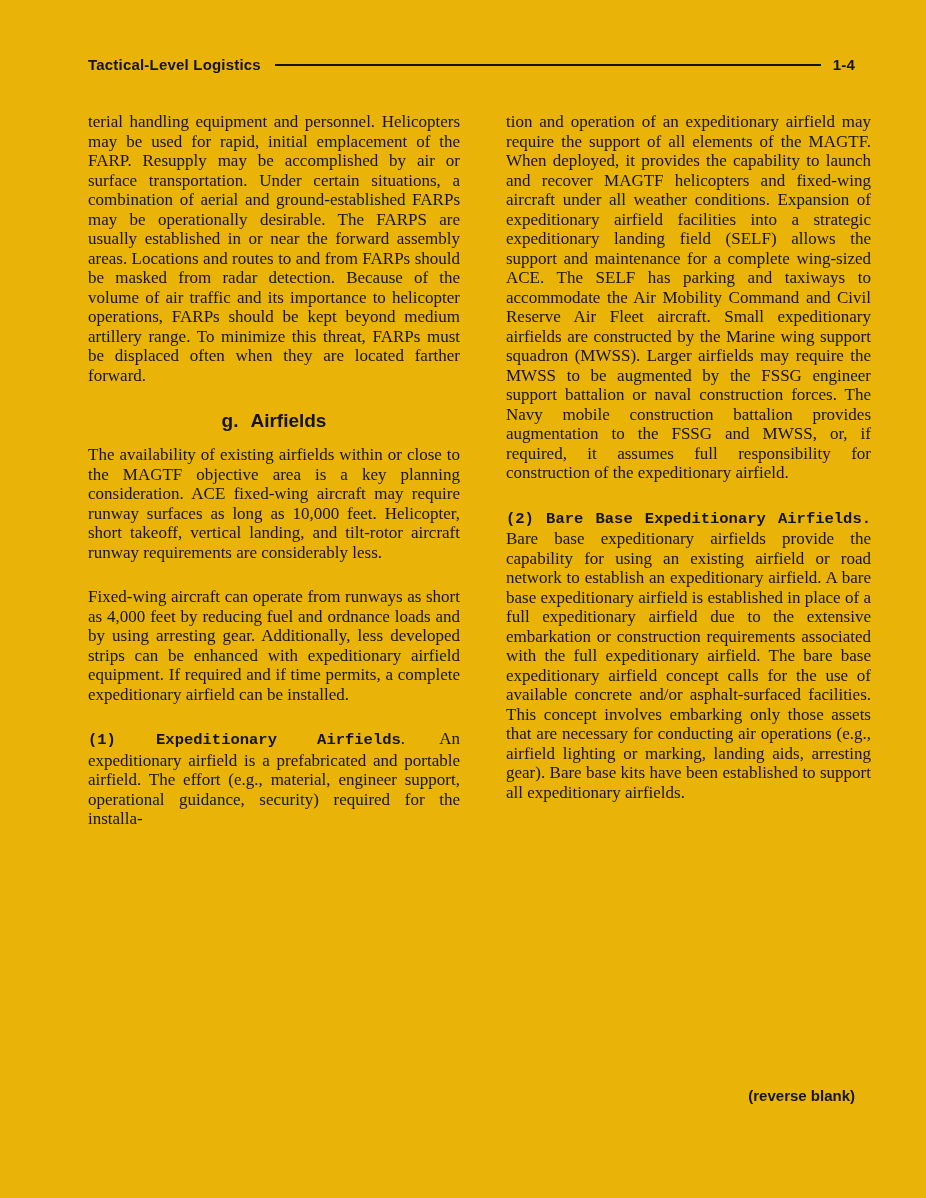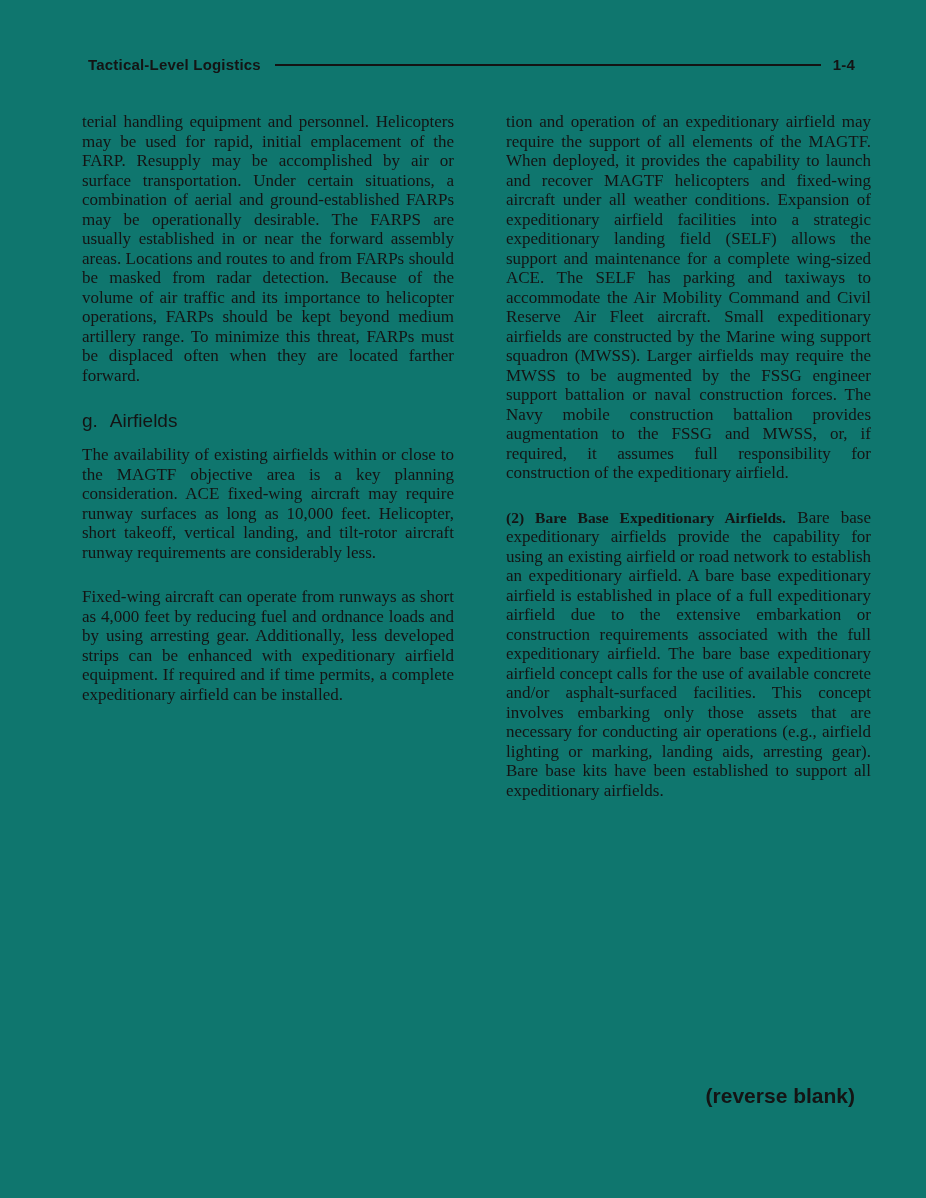--- a/index.html
+++ b/index.html
@@ -1,20 +1,20 @@
 <!DOCTYPE html>
 <html><head>
 <meta charset="utf-8">
 <style>
   html, body { margin: 0; padding: 0; background: #e8e8e8; }
   .page {
     position: relative;
     width: 926px;
     height: 1198px;
-    background: #0f766e;
+    background: #eab308;
     font-family: "Liberation Serif", "DejaVu Serif", serif;
     color: #141414;
     overflow: hidden;
   }
   
   .page-header {
     position: absolute;
     left: 88px;
     right: 71px;
     top: 56px;
@@ -33,47 +33,47 @@
     margin: 0 12px 0 14px;
   }
   
   .col {
     position: absolute;
     top: 112px;
     text-align: justify;
     font-size: 17px;
     line-height: 19.5px;
   }
-  .col-left  { left: 82px;  width: 372px; }
+  .col-left  { left: 88px;  width: 372px; }
   .col-right { left: 506px; width: 365px; }
   .col p { margin: 0 0 25px 0; }
   
   .section-heading {
     margin: 23px 0 13px 0;
     font-family: "Liberation Sans", "DejaVu Sans", sans-serif;
-    font-weight: normal;
+    font-weight: bold;
     font-size: 19px;
     line-height: 22px;
-    text-align: left;
+    text-align: center;
   }
   .section-heading .heading-label { margin-left: 12px; }
   
   .run-in {
-    font-family: Liberation Serif, serif;
+    font-family: Liberation Mono, monospace;
     font-weight: bold;
     font-size: 15.5px;
   }
   
   .reverse-blank {
     position: absolute;
     right: 71px;
     top: 1086px;
     font-family: "Liberation Sans", "DejaVu Sans", sans-serif;
     font-weight: bold;
-    font-size: 21px;
+    font-size: 15px;
     line-height: 19px;
   }
 </style>
 </head>
 <body>
 
 <div class="page">
 
   <div class="page-header">
     <span>Tactical-Level Logistics</span>
@@ -85,20 +85,21 @@
     <p>terial handling equipment and personnel. Helicopters may be used for rapid, initial emplacement of the FARP. Resupply may be accomplished by air or surface transportation. Under certain situations, a combination of aerial and ground-established FARPs may be operationally desirable. The FARPS are usually established in or near the forward assembly areas. Locations and routes to and from FARPs should be masked from radar detection. Because of the volume of air traffic and its importance to helicopter operations, FARPs should be kept beyond medium artillery range. To minimize this threat, FARPs must be displaced often when they are located farther forward.</p>
 
     <div class="section-heading">
       <span>g.</span><span class="heading-label">Airfields</span>
     </div>
 
     <p>The availability of existing airfields within or close to the MAGTF objective area is a key planning consideration. ACE fixed-wing aircraft may require runway surfaces as long as 10,000 feet. Helicopter, short takeoff, vertical landing, and tilt-rotor aircraft runway requirements are considerably less.</p>
 
     <p>Fixed-wing aircraft can operate from runways as short as 4,000 feet by reducing fuel and ordnance loads and by using arresting gear. Additionally, less developed strips can be enhanced with expeditionary airfield equipment. If required and if time permits, a complete expeditionary airfield can be installed.</p>
 
+    <p><span class="run-in">(1) Expeditionary Airfields</span><span>. An expeditionary airfield is a prefabricated and portable airfield. The effort (e.g., material, engineer support, operational guidance, security) required for the installa-</span></p>
   </div>
 
   <div class="col col-right">
     <p>tion and operation of an expeditionary airfield may require the support of all elements of the MAGTF. When deployed, it provides the capability to launch and recover MAGTF helicopters and fixed-wing aircraft under all weather conditions. Expansion of expeditionary airfield facilities into a strategic expeditionary landing field (SELF) allows the support and maintenance for a complete wing-sized ACE. The SELF has parking and taxiways to accommodate the Air Mobility Command and Civil Reserve Air Fleet aircraft. Small expeditionary airfields are constructed by the Marine wing support squadron (MWSS). Larger airfields may require the MWSS to be augmented by the FSSG engineer support battalion or naval construction forces. The Navy mobile construction battalion provides augmentation to the FSSG and MWSS, or, if required, it assumes full responsibility for construction of the expeditionary airfield.</p>
 
     <p><span class="run-in">(2) Bare Base Expeditionary Airfields.</span><span> Bare base expeditionary airfields provide the capability for using an existing airfield or road network to establish an expeditionary airfield. A bare base expeditionary airfield is established in place of a full expeditionary airfield due to the extensive embarkation or construction requirements associated with the full expeditionary airfield. The bare base expeditionary airfield concept calls for the use of available concrete and/or asphalt-surfaced facilities. This concept involves embarking only those assets that are necessary for conducting air operations (e.g., airfield lighting or marking, landing aids, arresting gear). Bare base kits have been established to support all expeditionary airfields.</span></p>
   </div>
 
   <div class="reverse-blank">(reverse blank)</div>
 

